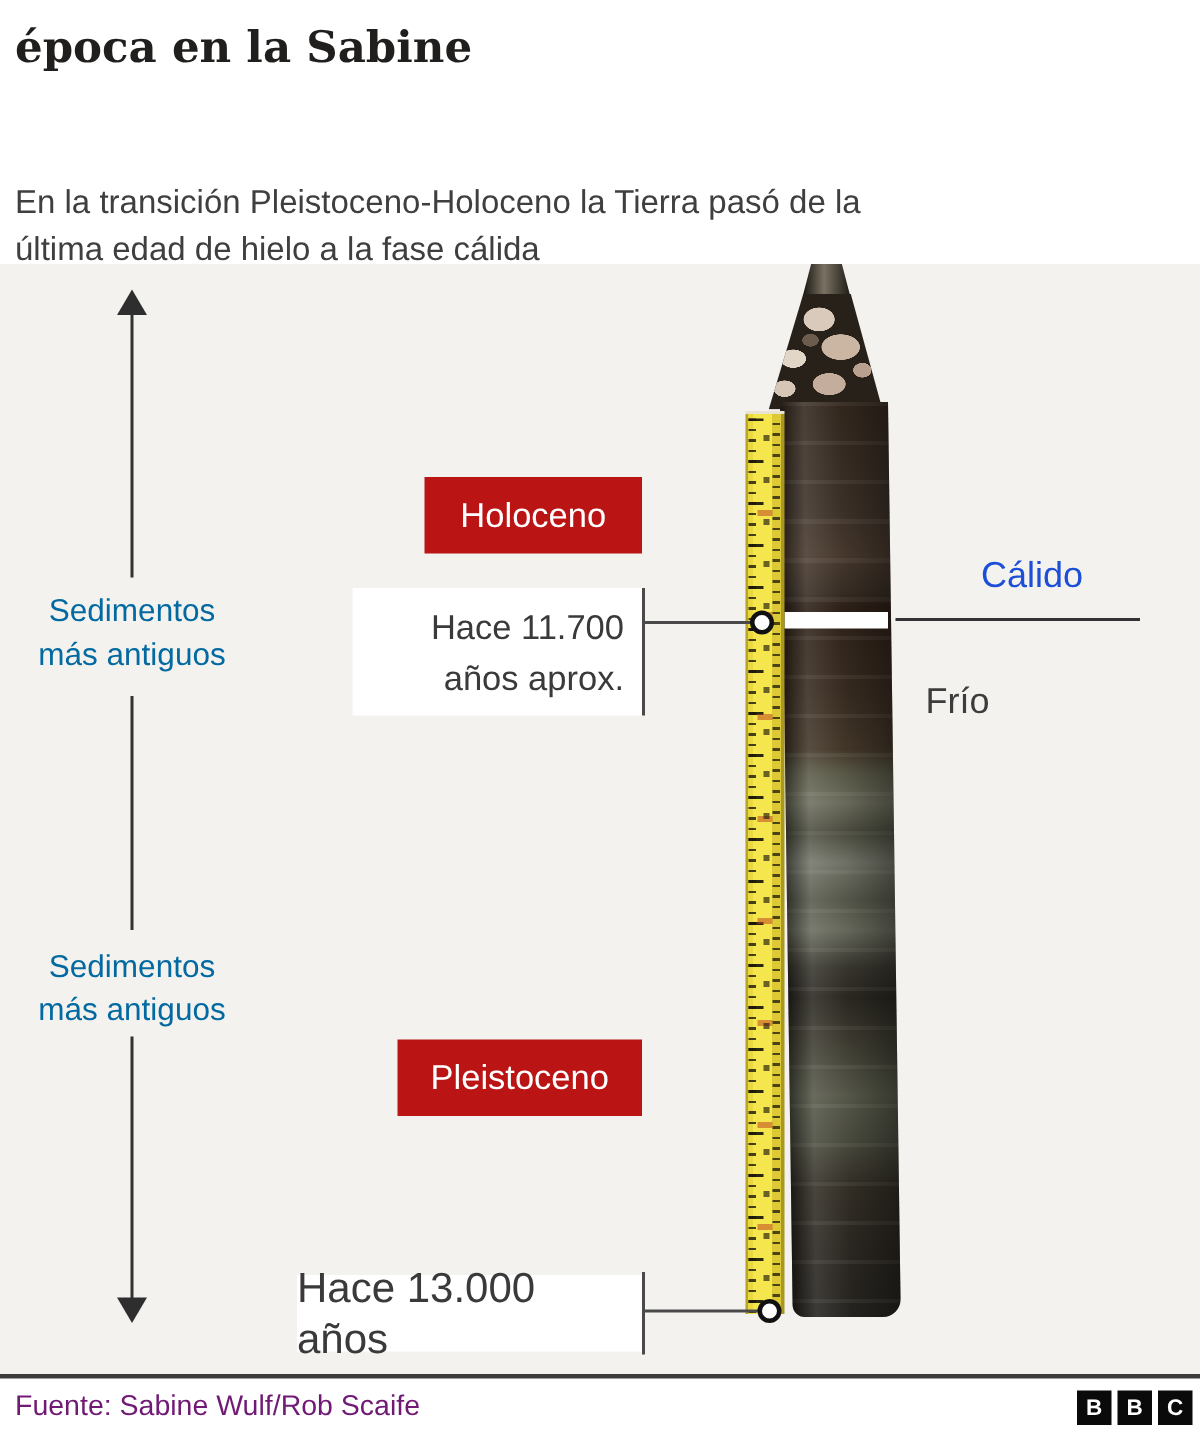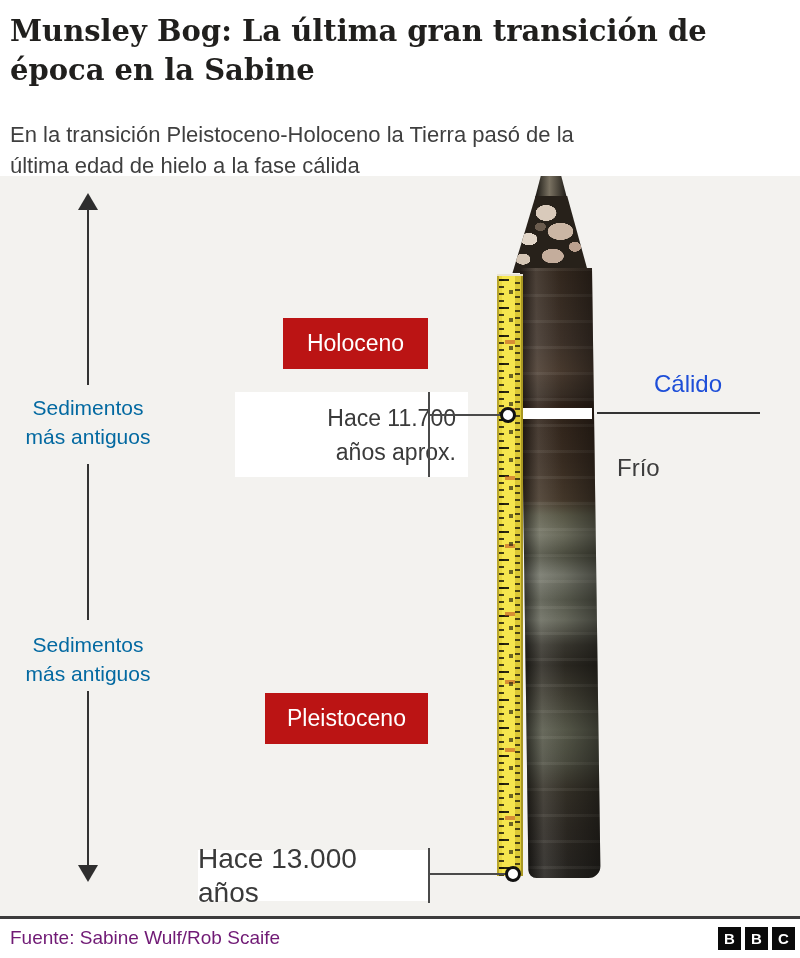--- a/index.html
+++ b/index.html
@@ -49,21 +49,21 @@
     font-size:23px; display:flex; align-items:center; justify-content:center;
   }
   .badge-holocene { left:283px; top:318px; width:145px; height:51px; }
   .badge-pleistocene { left:265px; top:693px; width:163px; height:51px; }
   
   .note {
     position:absolute; background:#ffffff; color:#3a3a3a;
     display:flex; flex-direction:column; justify-content:center; align-items:flex-end;
     font-size:23px; line-height:34px;
   }
-  .note-transition { left:235px; top:392px; width:233px; height:85px; padding-right:12px; }
+  .note-transition { left:235px; top:392px; width:193px; height:85px; padding-right:12px; }
   .note-bottom { left:198px; top:850px; width:230px; height:51px; padding-right:14px; font-size:28px; }
   
   .vline { position:absolute; width:2px; background:#4a4a4a; }
   .hline { position:absolute; height:2px; background:#4a4a4a; }
   .bracket1 { left:428px; top:392px; height:85px; }
   .conn1   { left:430px; top:414px; width:72px; }
   .bracket2 { left:428px; top:848px; height:55px; }
   .conn2   { left:430px; top:873px; width:77px; }
   .marker {
     position:absolute; width:16px; height:16px; border-radius:50%;
@@ -148,21 +148,20 @@
     width:23px; height:23px; background:#0a0a0a; color:#ffffff;
     font-weight:bold; font-size:15px; display:flex; align-items:center; justify-content:center;
   }
 </style>
 </head>
 <body>
 
 <div class="canvas">
 
   <div class="title">
-    <div>Munsley Bog: La última gran transición de</div>
     <div>época en la Sabine</div>
   </div>
   <div class="subtitle">
     <div>En la transición Pleistoceno-Holoceno la Tierra pasó de la</div>
     <div>última edad de hielo a la fase cálida</div>
   </div>
 
   <div class="panel"></div>
 
   <div class="core-stem"></div>

